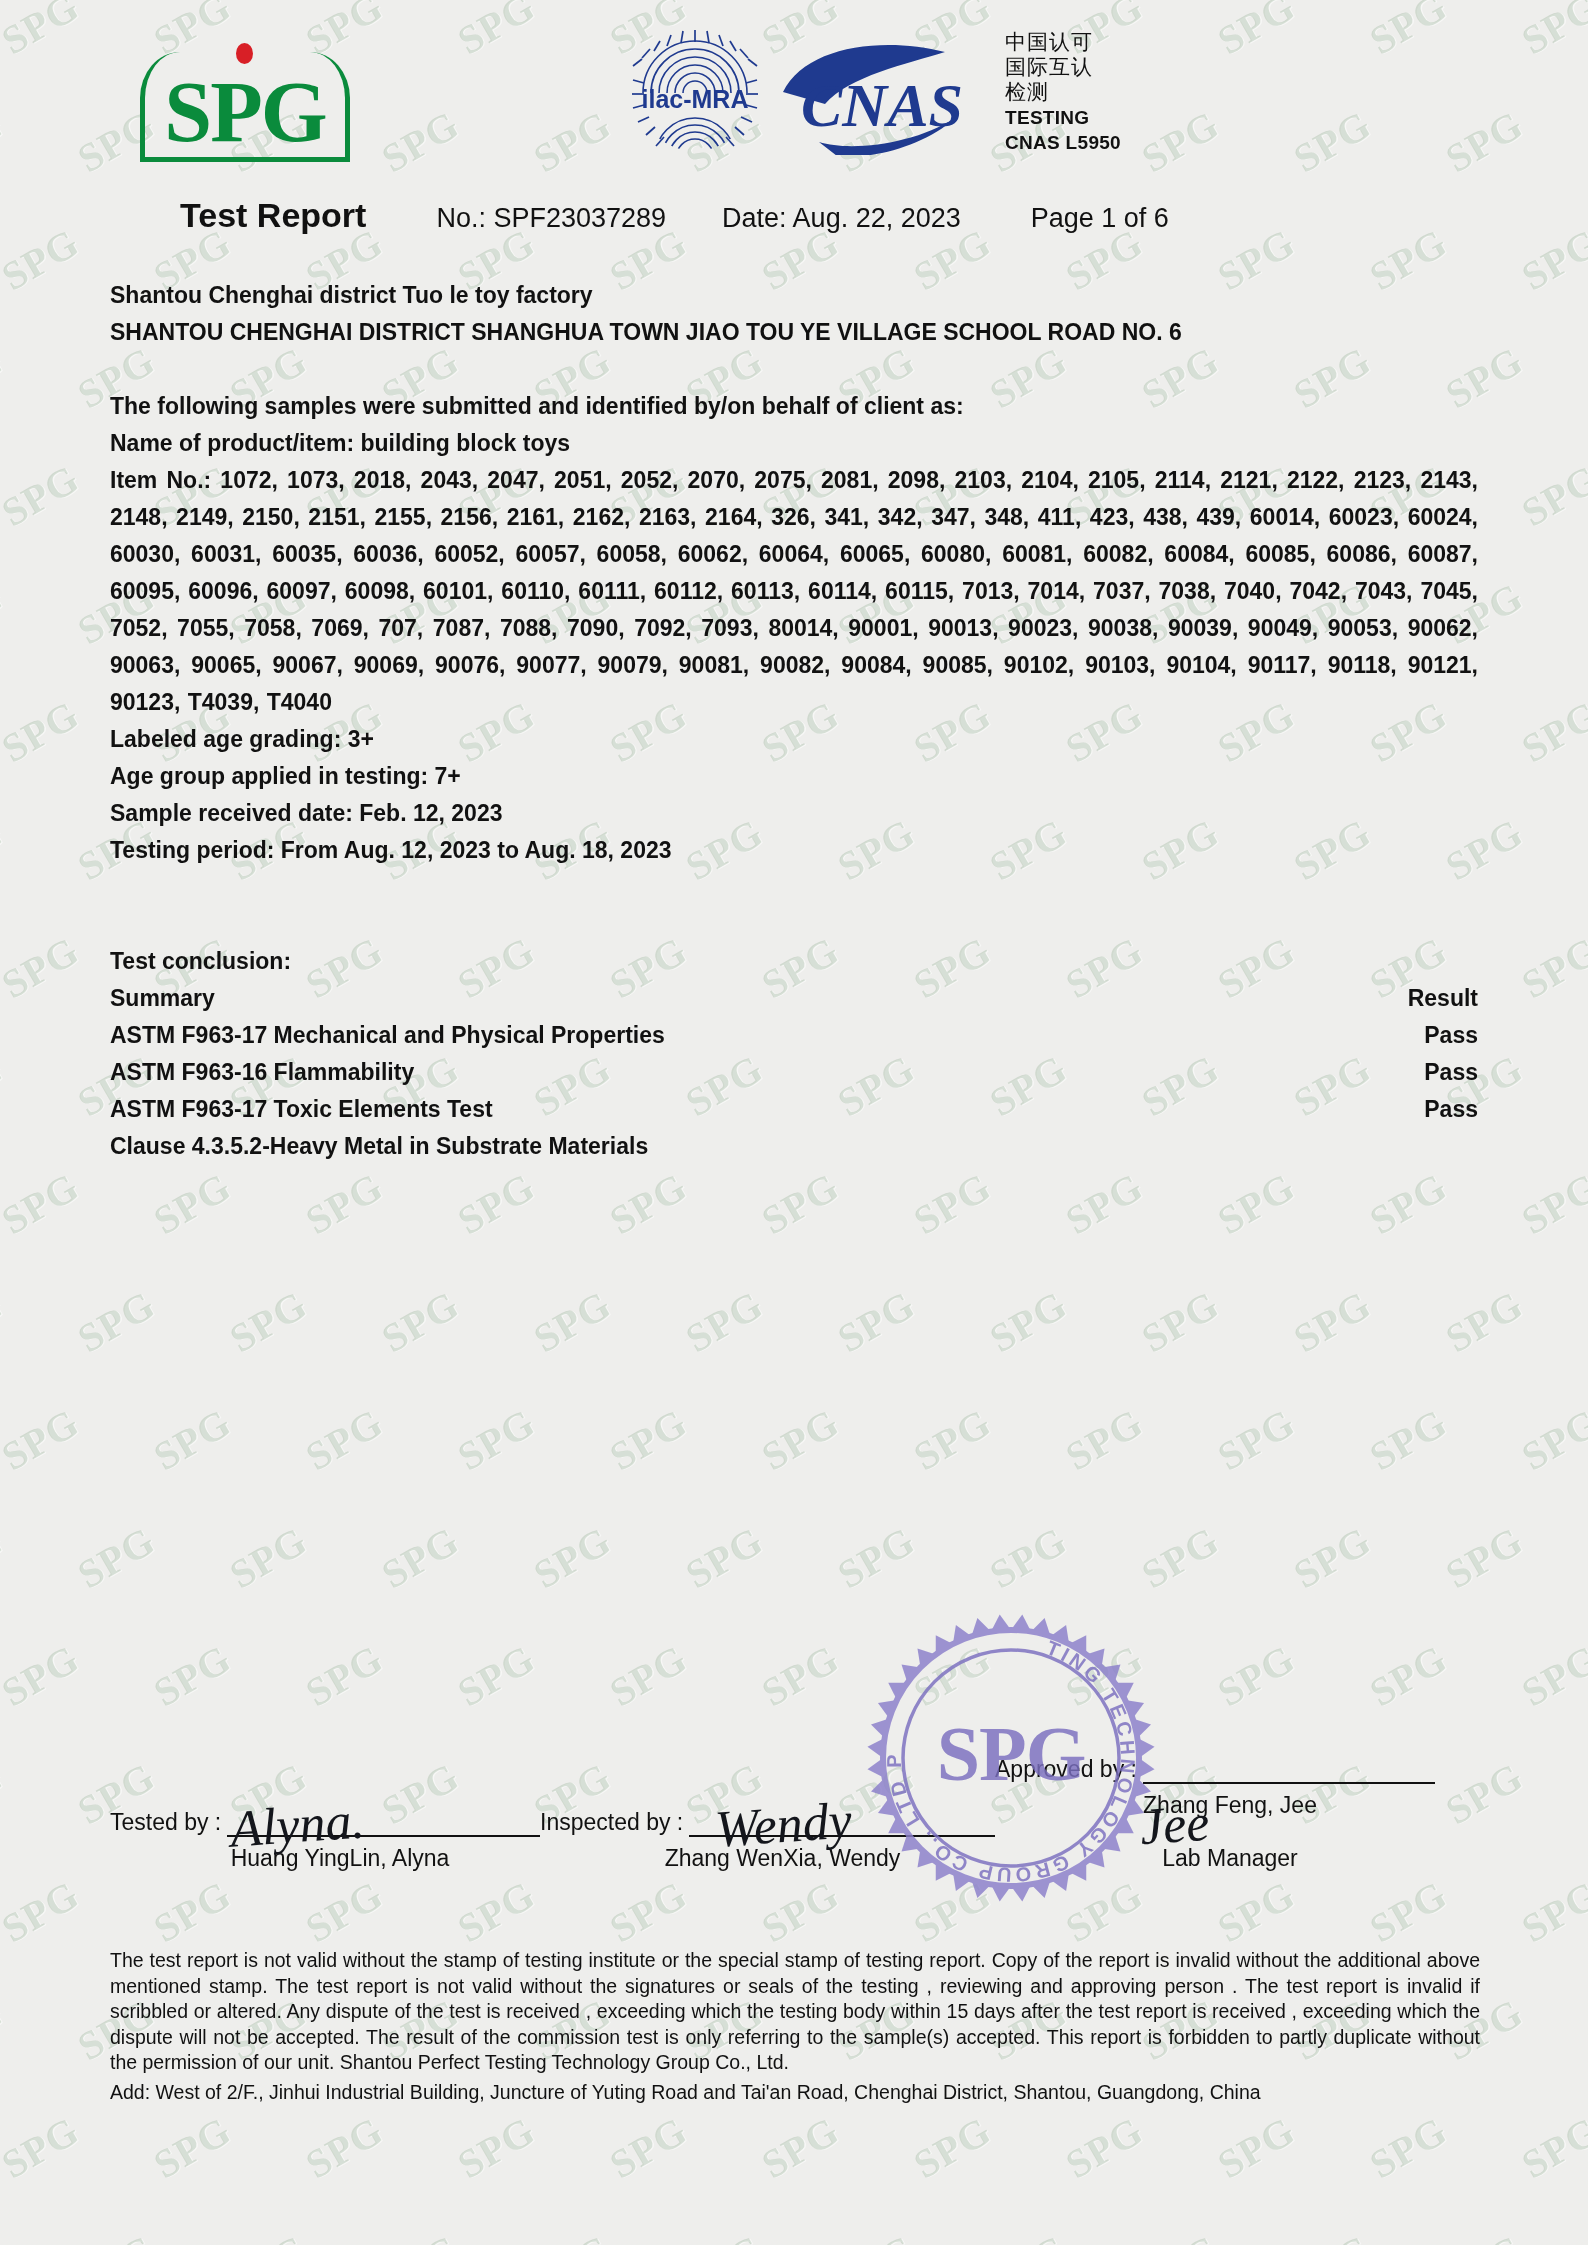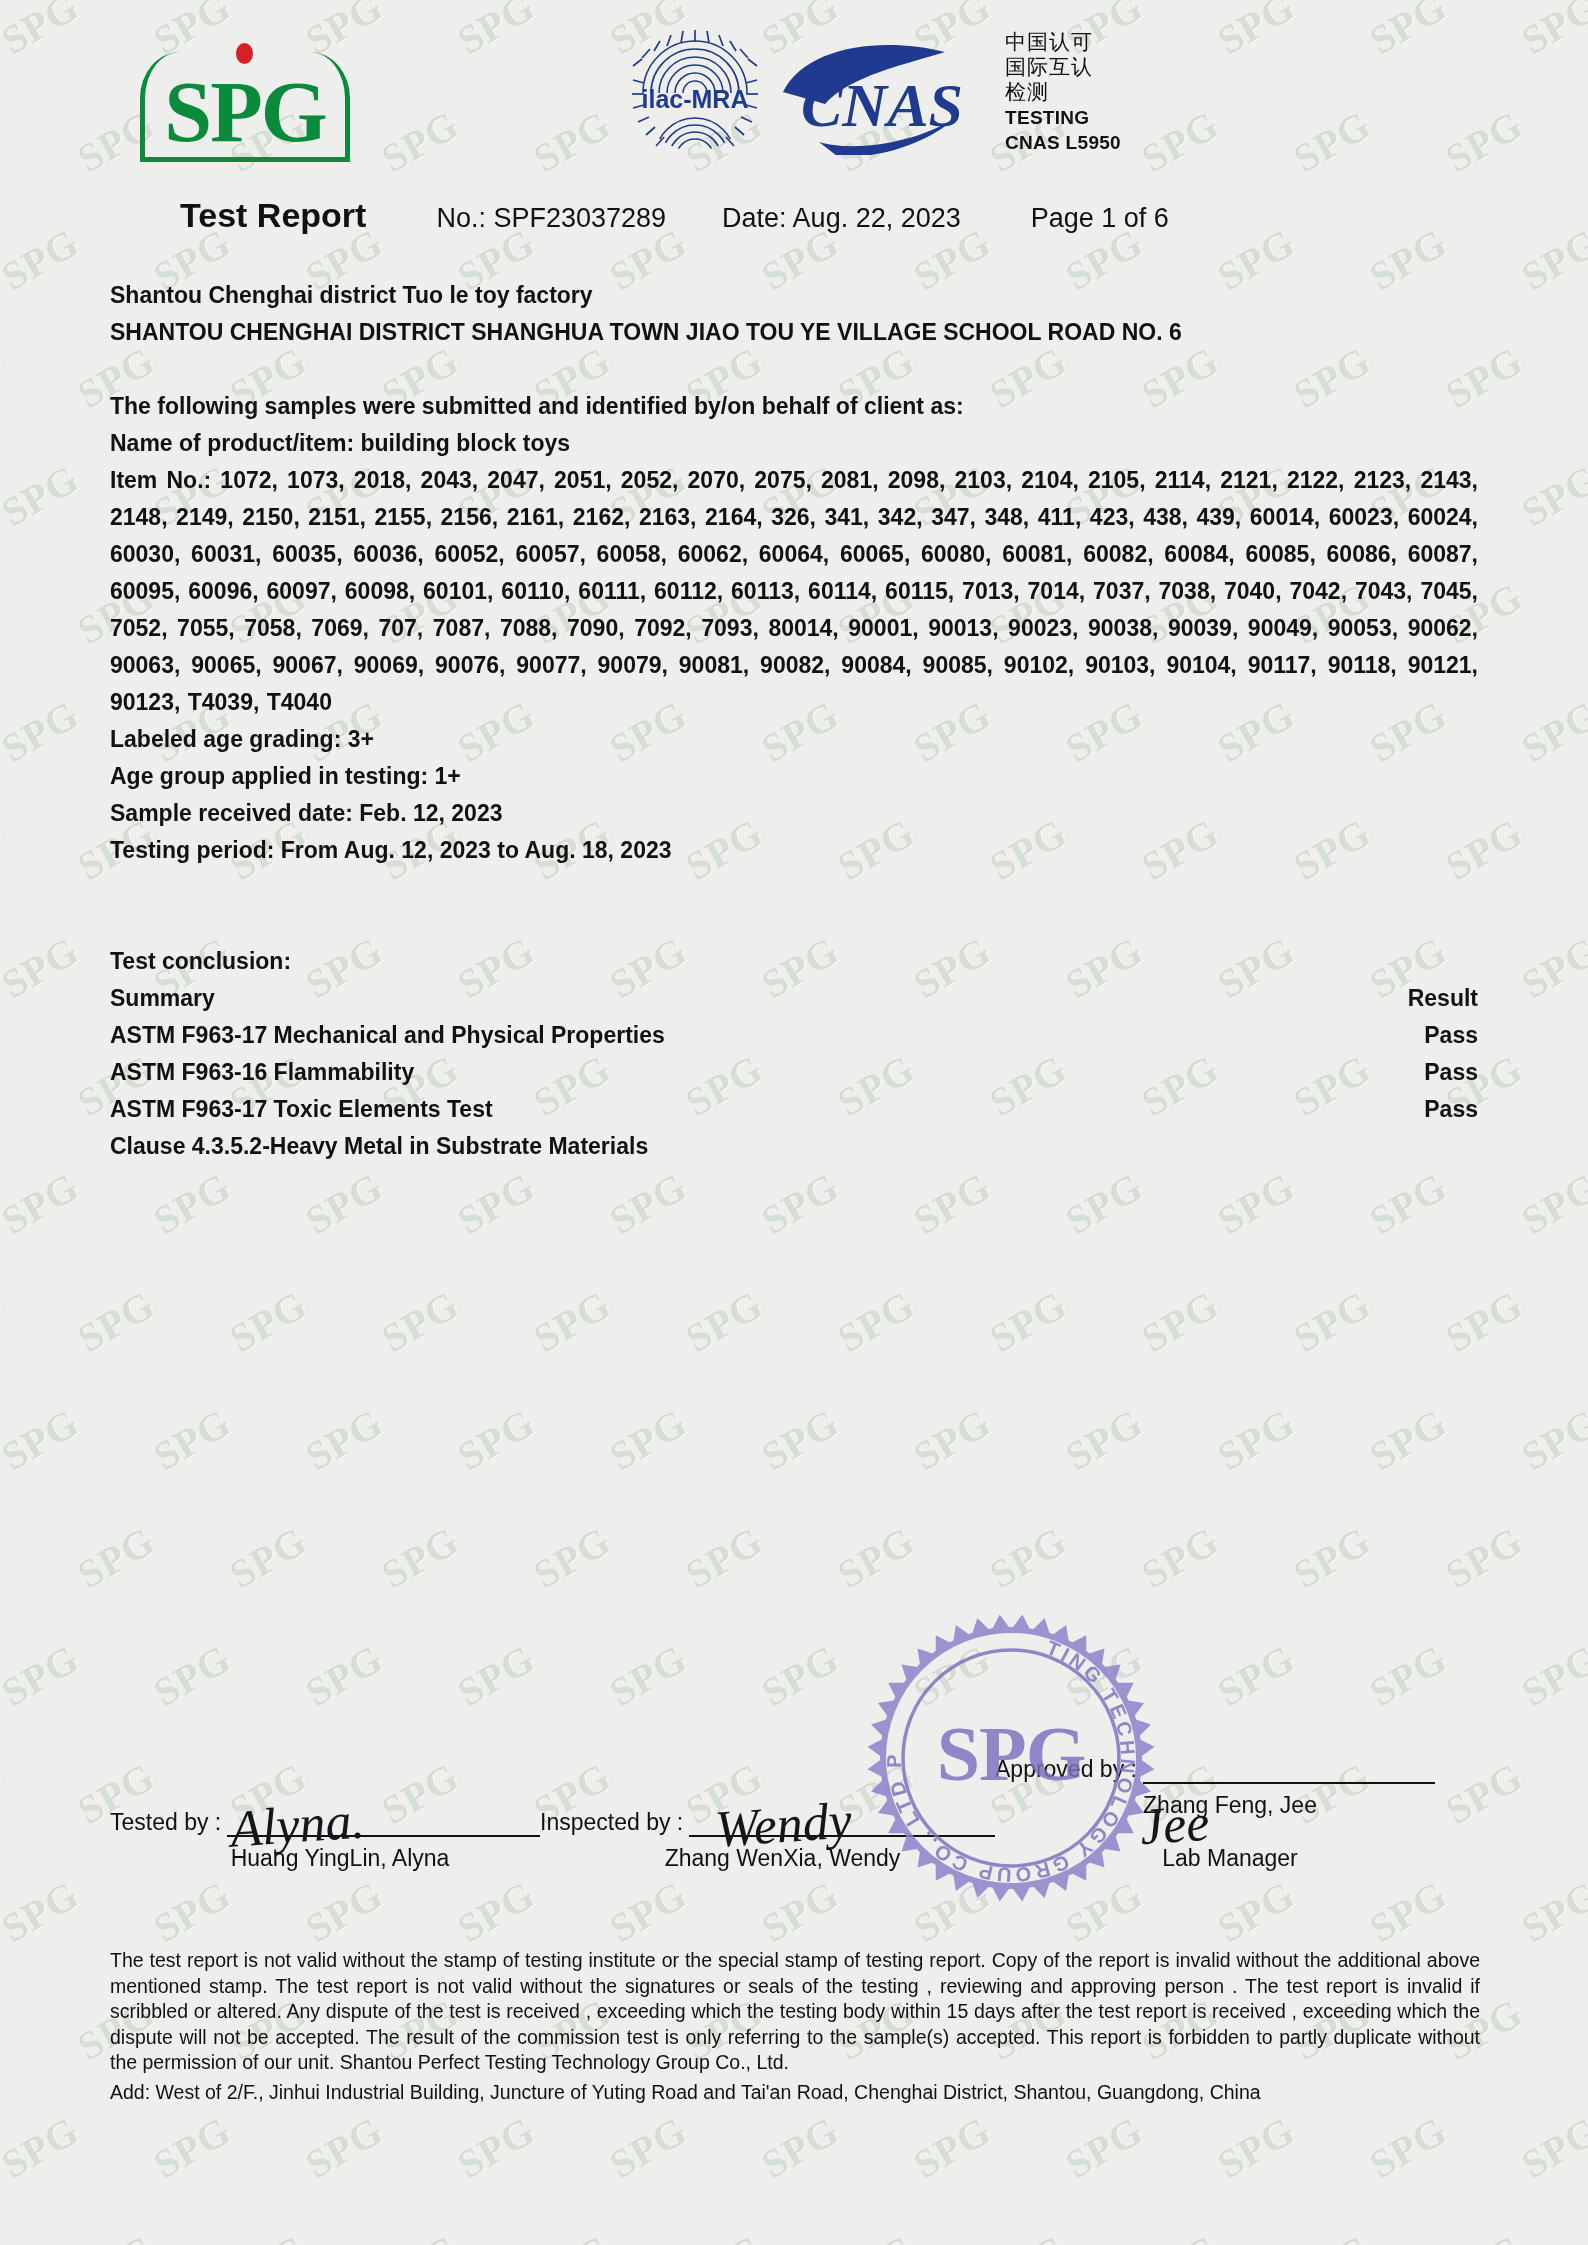--- a/index.html
+++ b/index.html
@@ -578,21 +578,21 @@
 
     <div class="line">Shantou Chenghai district Tuo le toy factory</div>
     <div class="line">SHANTOU CHENGHAI DISTRICT SHANGHUA TOWN JIAO TOU YE VILLAGE SCHOOL ROAD NO. 6</div>
 
     <div class="blank-line"></div>
 
     <div class="line">The following samples were submitted and identified by/on behalf of client as:</div>
     <div class="line">Name of product/item: building block toys</div>
     <div class="items-par">Item No.: 1072, 1073, 2018, 2043, 2047, 2051, 2052, 2070, 2075, 2081, 2098, 2103, 2104, 2105, 2114, 2121, 2122, 2123, 2143, 2148, 2149, 2150, 2151, 2155, 2156, 2161, 2162, 2163, 2164, 326, 341, 342, 347, 348, 411, 423, 438, 439, 60014, 60023, 60024, 60030, 60031, 60035, 60036, 60052, 60057, 60058, 60062, 60064, 60065, 60080, 60081, 60082, 60084, 60085, 60086, 60087, 60095, 60096, 60097, 60098, 60101, 60110, 60111, 60112, 60113, 60114, 60115, 7013, 7014, 7037, 7038, 7040, 7042, 7043, 7045, 7052, 7055, 7058, 7069, 707, 7087, 7088, 7090, 7092, 7093, 80014, 90001, 90013, 90023, 90038, 90039, 90049, 90053, 90062, 90063, 90065, 90067, 90069, 90076, 90077, 90079, 90081, 90082, 90084, 90085, 90102, 90103, 90104, 90117, 90118, 90121, 90123, T4039, T4040</div>
     <div class="line">Labeled age grading: 3+</div>
-    <div class="line">Age group applied in testing: 1+</div>
+    <div class="line">Age group applied in testing: 7+</div>
     <div class="line">Sample received date: Feb. 12, 2023</div>
     <div class="line">Testing period: From Aug. 12, 2023 to Aug. 18, 2023</div>
 
     <div class="blank-line"></div>
     <div class="blank-line"></div>
 
     <div class="concl">
       <div class="line">Test conclusion:</div>
 
       <div class="concl-row">

